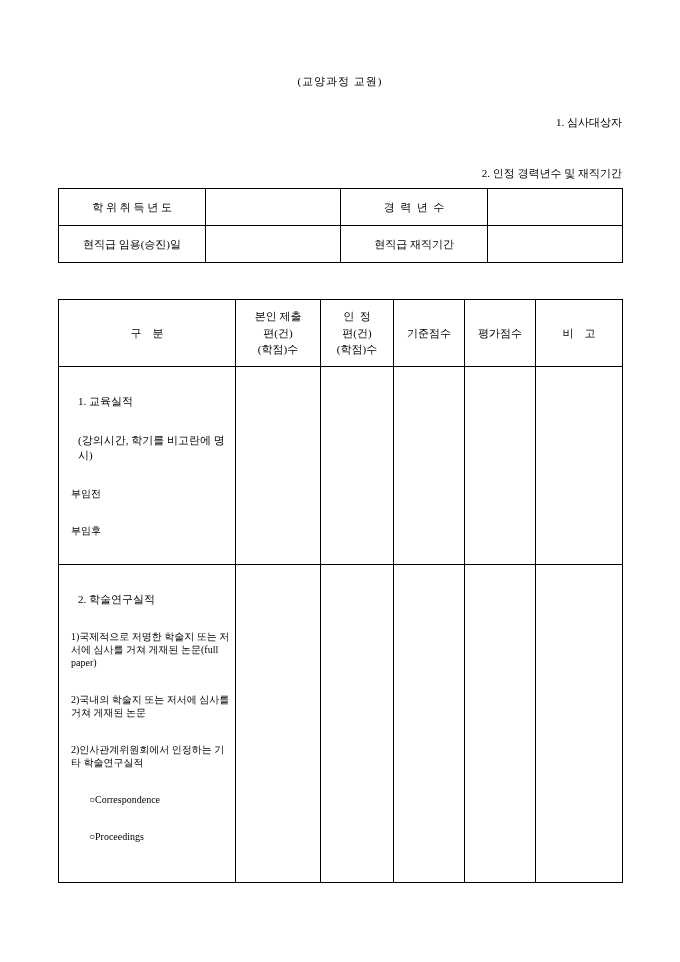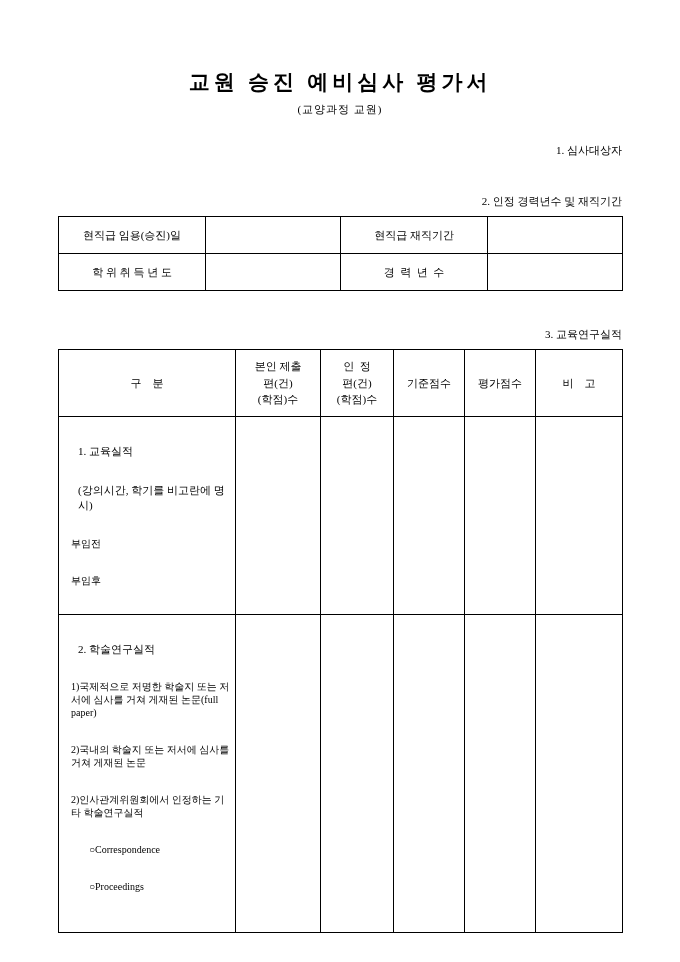--- a/index.html
+++ b/index.html
@@ -50,55 +50,53 @@
   .ind0{margin-left:16px;}
   .ind1{margin-left:9px;font-size:10px;line-height:1.3;}
   .ind2{margin-left:27px;font-size:10px;line-height:1.3;}
   .row-edu .gap-top{}
 </style>
 </head>
 <body>
 
 <div class="page">
 
-  <h1 class="title">교원 승진 예비심사 평가서</h1>
   <div class="subtitle">(교양과정 교원)</div>
 
   <div class="sec1">
     <div class="section-heading">1. 심사대상자</div>
   </div>
 
   <div class="sec2">
     <div class="section-heading">2. 인정 경력년수 및 재직기간</div>
     <table class="tbl tbl2">
       <colgroup>
         <col style="width:147px">
           <col style="width:135px">
         <col style="width:147px">
           <col style="width:135px">
       </colgroup>
       <tbody>
           <tr>
+        <td class="lbl">학 위 취 득 년 도</td>
+        <td class="val"></td>
+        <td class="lbl">경  력  년  수</td>
+        <td class="val"></td>
+      </tr>
+      <tr>
         <td class="lbl">현직급 임용(승진)일</td>
         <td class="val"></td>
         <td class="lbl">현직급 재직기간</td>
-        <td class="val"></td>
-      </tr>
-      <tr>
-        <td class="lbl">학 위 취 득 년 도</td>
-        <td class="val"></td>
-        <td class="lbl">경  력  년  수</td>
         <td class="val"></td>
       </tr>
     </tbody>
       </table>
   </div>
 
   <div class="sec3">
-    <div class="section-heading">3. 교육연구실적</div>
     <table class="tbl tbl3">
       <colgroup>
         <col style="width:177px">
           <col style="width:85px">
           <col style="width:73px">
         <col style="width:71px">
           <col style="width:71px">
           <col style="width:87px">
       </colgroup>
       <tbody>

